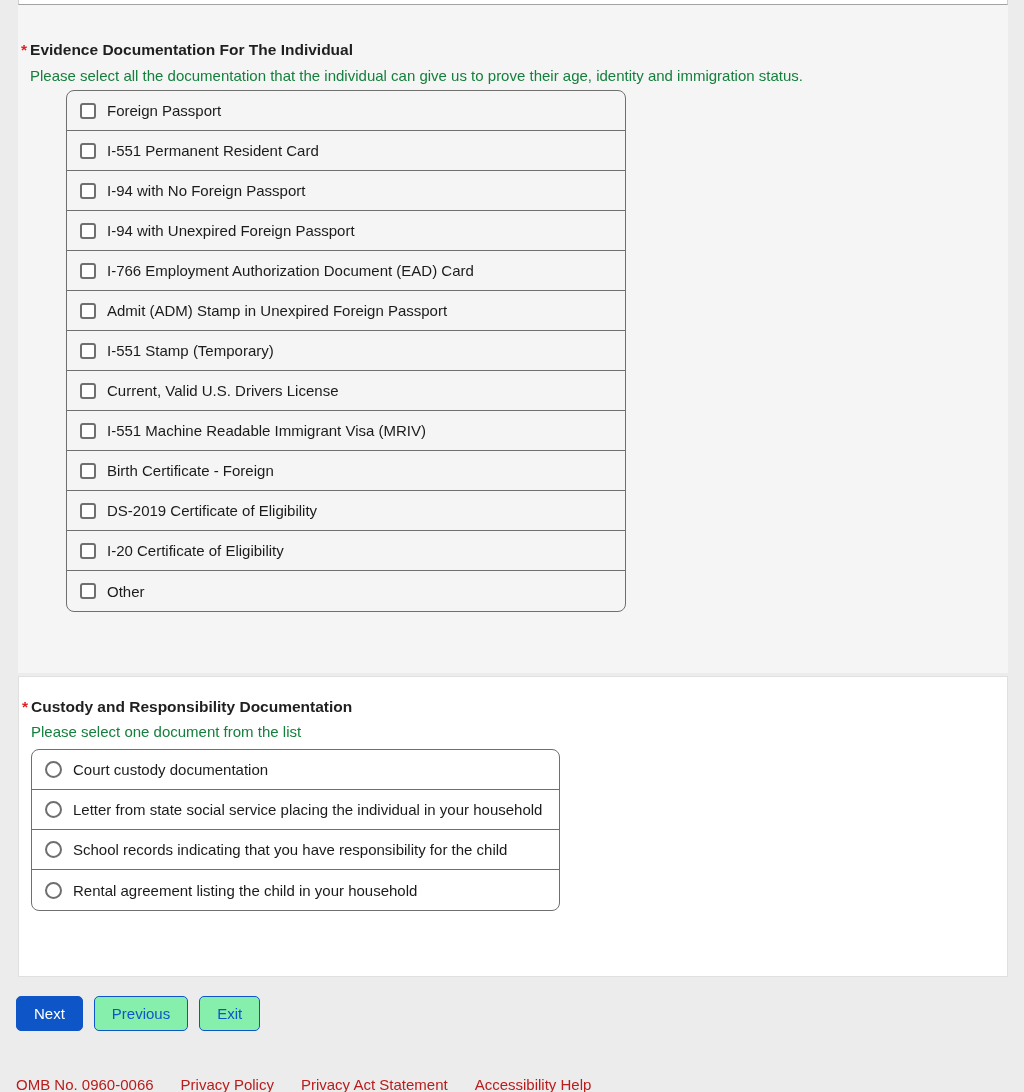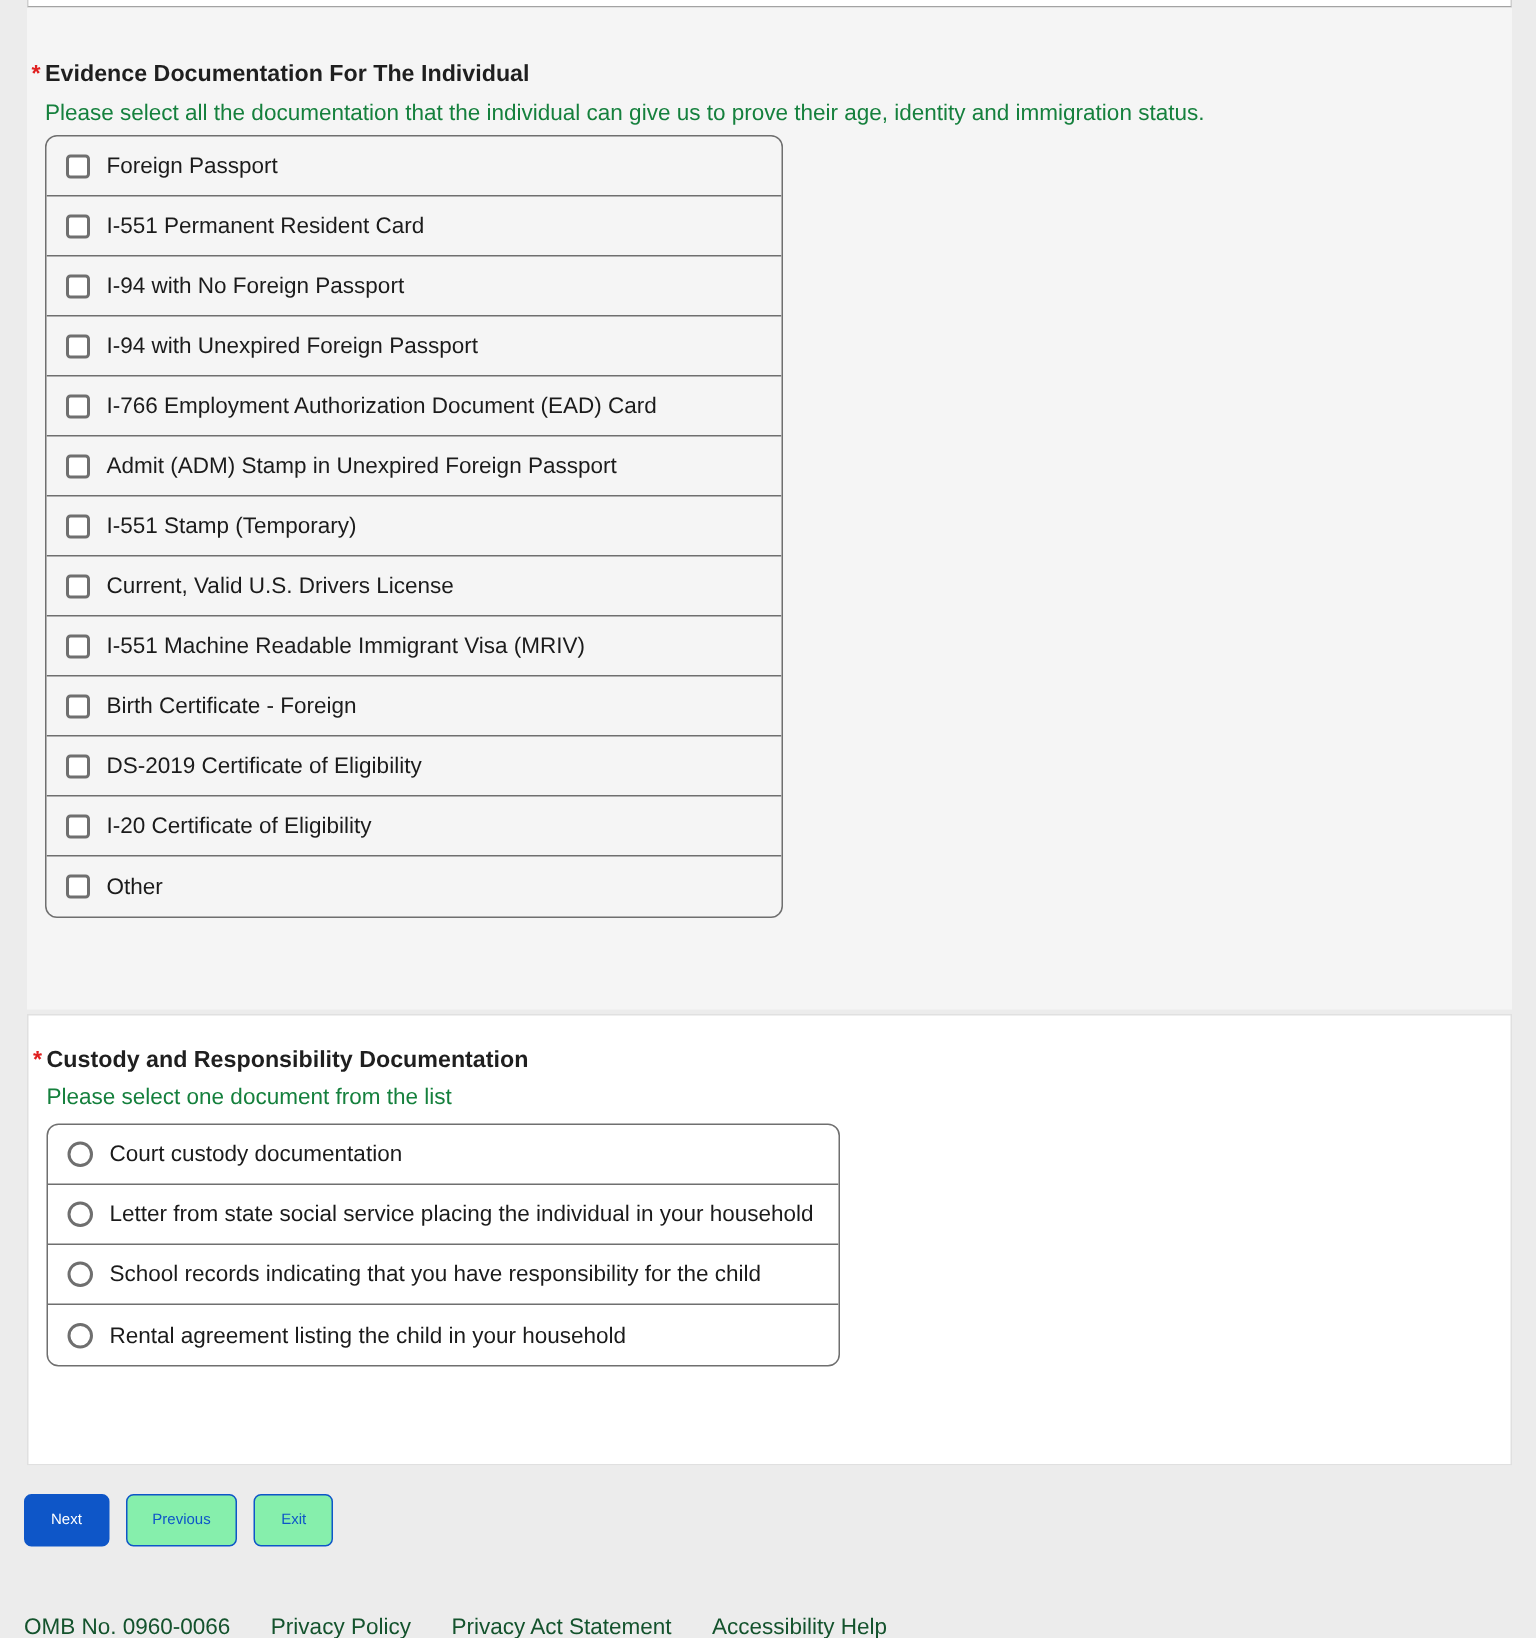--- a/index.html
+++ b/index.html
@@ -55,21 +55,21 @@
   }
   .section-evidence .section-subtitle { top:62px; }
   .section-custody  .section-subtitle { top:46px; }
 
   .choice-list {
     position:absolute; left:12px;
     border:1px solid #6f6f6f;
     border-radius:8px;
     overflow:hidden;
   }
-  .section-evidence .choice-list { top:85px; width:492px; }
+  .section-evidence .choice-list { top:85px; width:560px;margin-left:36px; }
   .section-custody  .choice-list { top:72px; width:529px; background:#ffffff; }
 
   .option-row {
     height:40px;
     display:flex; align-items:center;
     padding-left:13px;
     border-bottom:1px solid #6f6f6f;
     cursor:pointer;
   }
   .option-row:last-child { border-bottom:none; }
@@ -95,41 +95,41 @@
   }
 
   .button-row {
     position:absolute; left:16px; top:996px;
     display:flex; gap:11px;
   }
   .btn {
     height:35px;
     padding:0 17px;
     font-family:"Liberation Sans", sans-serif;
-    font-size:10px;
+    font-size:15px;
     border-radius:5px;
     display:flex; align-items:center; justify-content:center;
     cursor:pointer;
   }
   .btn-primary {
     background:#0e56c8; color:#ffffff;
     border:1px solid #0e56c8;
   }
   .btn-outline {
     background:#86efac; color:#0e56c8;
     border:1px solid #0e56c8;
   }
 
   .footer-links {
     position:absolute; left:16px; top:1076px;
     display:flex; gap:27px;
     font-size:15px;
   }
   .footer-links a {
-    color:#14532d; text-decoration:none; cursor:pointer;
+    color:#b91c1c; text-decoration:none; cursor:pointer;
   }
 </style>
 </head>
 <body>
 
 <div class="top-strip"></div>
 
 <div class="section section-evidence">
   <div class="section-header">
     <span class="required-asterisk">*</span>

